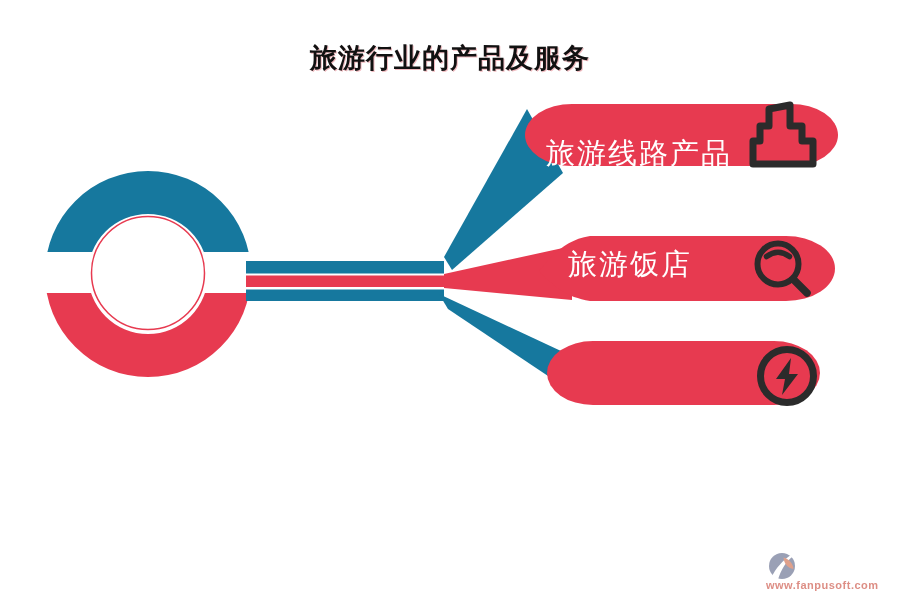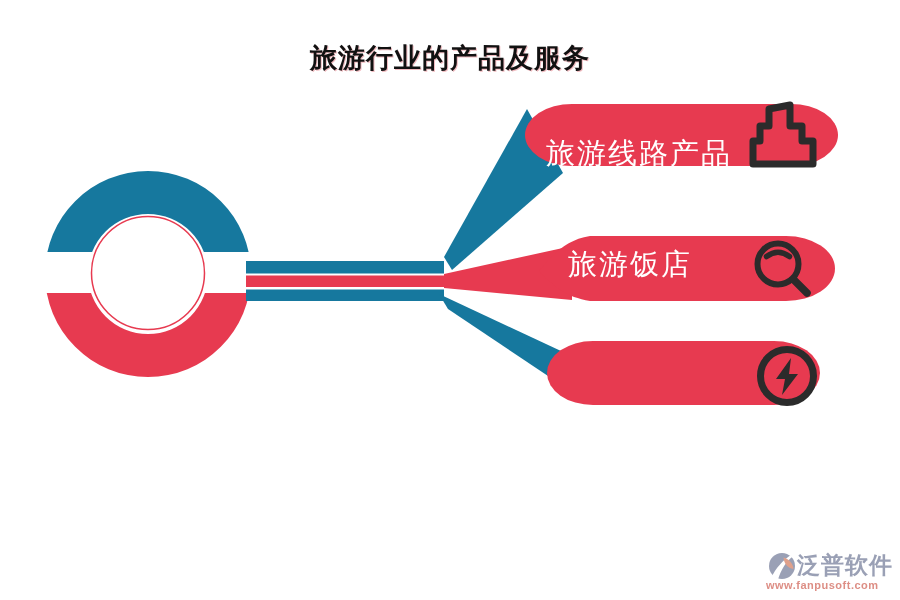--- a/index.html
+++ b/index.html
@@ -111,17 +111,16 @@
 
   <div class="pill-label lbl-1">旅游线路产品</div>
   <div class="pill-label lbl-2">旅游饭店</div>
 
   <div class="logo">
     <svg class="logo-mark" width="28" height="28" viewBox="0 0 28 28">
       <circle class="f-lgray" cx="14" cy="14" r="13"></circle>
       <path fill="#ffffff" d="M24 2 C14 9 8 16 3 26 L10 27.5 C13 18 18 9 26 3.5 Z"></path>
       <path class="f-leaf" d="M15.5 5.5 C21.5 7.5 25 11.5 25.5 17 C19.5 16 16 11.5 15.5 5.5 Z"></path>
     </svg>
-    <div class="logo-name">泛普软件</div>
     <div class="logo-url">www.fanpusoft.com</div>
   </div>
 
 </div>
 
 </body></html>

